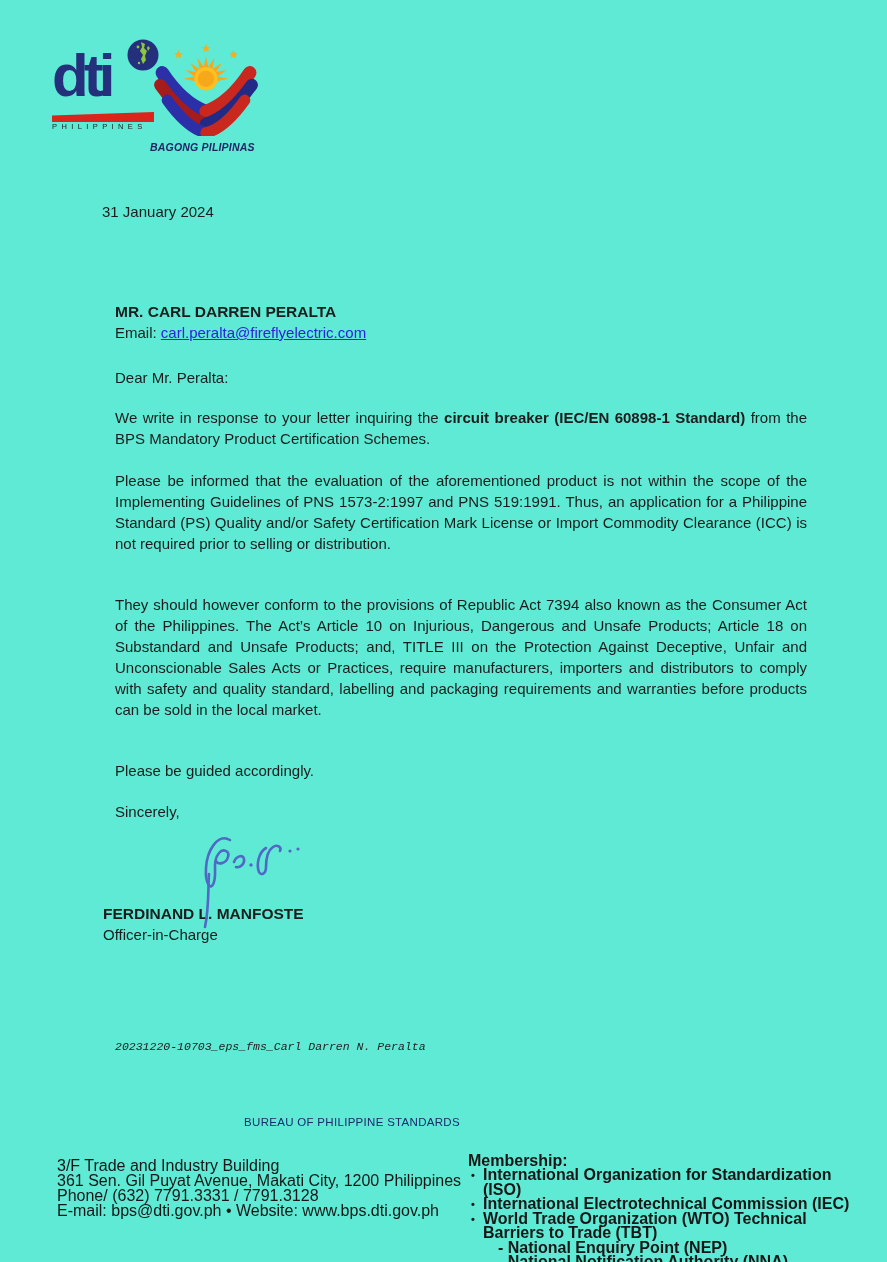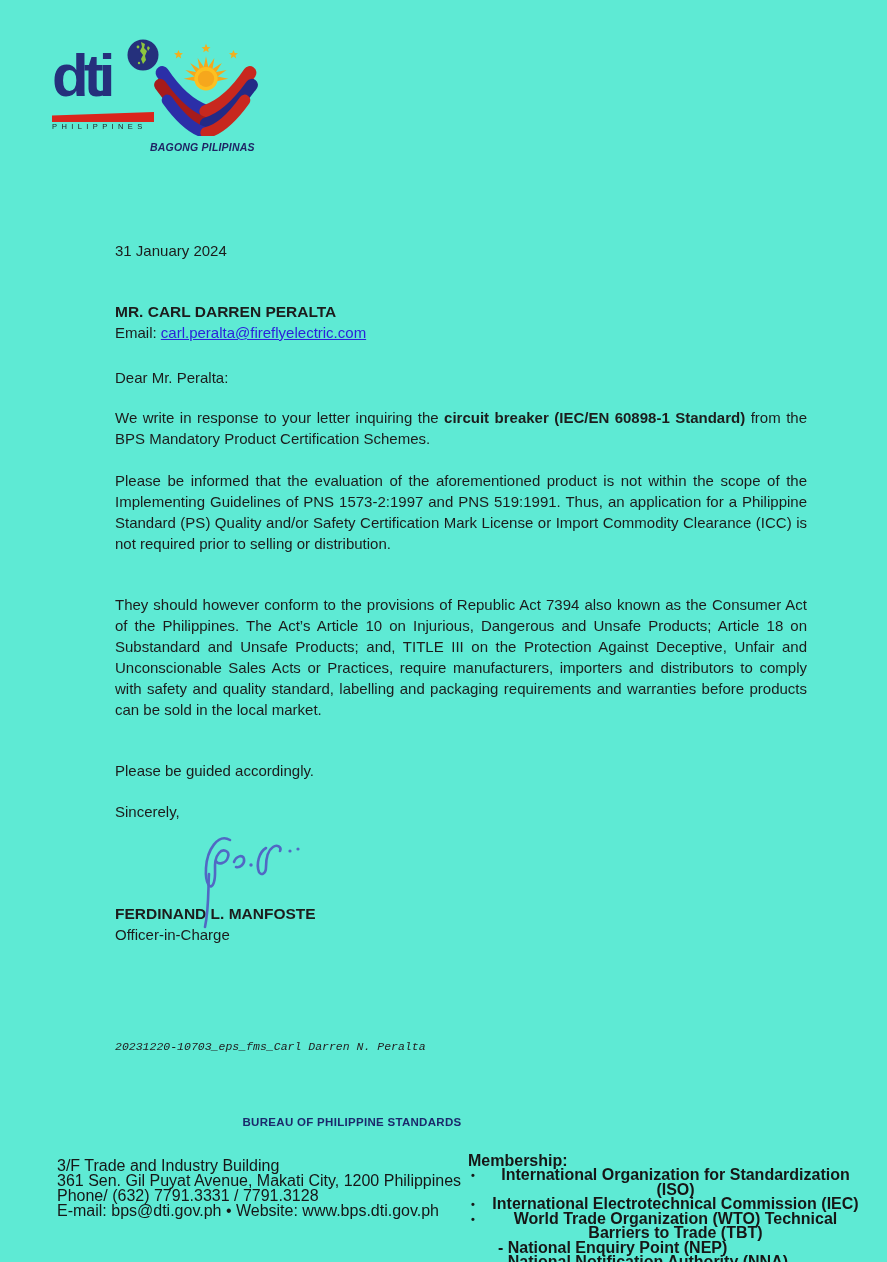--- a/index.html
+++ b/index.html
@@ -32,26 +32,26 @@
   .bold { font-weight:bold; }
   .recipient-name { font-weight:bold; font-size:15.5px; }
   .email-link { color:#2b22d9; text-decoration:underline; }
   .signer-name { font-weight:bold; font-size:15.5px; }
   .reference { font-size:11.5px; font-style:italic; color:#222; }
 
   .signature-svg { left:178px; top:824px; z-index:3; }
 
   
   .bureau-title { left:0; top:1116px; width:704px; text-align:center;
-    font-size:11.5px; font-weight:bold; color:#1b2a6b; letter-spacing:0.3px; }
+    font-size:11.5px; font-weight:normal; color:#1b2a6b; letter-spacing:0.3px; }
   .foot { font-size:16px; line-height:15px; color:#161616; }
   .foot-left { left:57px; top:1158px; }
   .foot-right { left:468px; top:1153px; width:400px;font-weight:bold; }
   .member-list { list-style:none; }
-  .member-list li { position:relative; padding-left:15px; line-height:14.6px;text-align:center; }
+  .member-list li { position:relative; padding-left:15px; line-height:14.6px; }
   .member-list li::before { content:"•"; position:absolute; left:3px; top:0; font-size:11px; }
   .sub-member { padding-left:30px; line-height:14.2px; }
 </style>
 </head>
 <body>
 
 <div class="page">
 
   <div class="abs dti-logo">
     <div class="dti-row">
@@ -95,21 +95,21 @@
         <path d="M98,30 Q78,60 55,68" stroke="#c8281e" stroke-width="13"></path>
         <path d="M10,42 Q33,74 55,80" stroke="#a61b1b" stroke-width="12"></path>
         <path d="M100,42 Q77,74 55,80" stroke="#232a86" stroke-width="12"></path>
         <path d="M17,57 Q37,85 55,89" stroke="#2b2fa8" stroke-width="11"></path>
         <path d="M93,57 Q73,85 55,89" stroke="#c8281e" stroke-width="11"></path>
       </g>
     </svg>
     <div class="bp-caption">BAGONG PILIPINAS</div>
   </div>
 
-  <div class="abs bodytext" style="left:115px; top:201px;margin-top:39px;">31 January 2024</div>
+  <div class="abs bodytext" style="left:102px; top:201px;">31 January 2024</div>
 
   <div class="abs" style="left:115px; top:301px;">
     <div class="recipient-name bodytext">MR. CARL DARREN PERALTA</div>
     <div class="bodytext"><span>Email: </span><a href="#" class="email-link">carl.peralta@fireflyelectric.com</a></div>
   </div>
 
   <div class="abs bodytext" style="left:115px; top:367px;">Dear Mr. Peralta:</div>
 
   <p class="abs bodytext para" style="left:115px; top:407px;"><span>We write in response to your letter inquiring the </span><span class="bold">circuit breaker (IEC/EN 60898-1 Standard)</span><span> from the BPS Mandatory Product Certification Schemes.</span></p>
 
@@ -128,21 +128,21 @@
       <path d="M56,38 C58,32 65,30 66,35 C67,40 62,44 58,43"></path>
       <path d="M88,24 C81,28 78,40 81,48 C83,52 88,50 88,43 C88,35 89,27 95,23 C99,20 104,23 102,27"></path>
     </g>
     <g fill="#5168c4">
       <circle cx="73" cy="41" r="1.7"></circle>
       <circle cx="112" cy="27" r="1.6"></circle>
       <circle cx="120" cy="25" r="1.6"></circle>
     </g>
   </svg>
 
-  <div class="abs" style="left:115px; top:903px;">
+  <div class="abs" style="left:103px; top:903px;">
     <div class="signer-name bodytext">FERDINAND L. MANFOSTE</div>
     <div class="bodytext">Officer-in-Charge</div>
   </div>
 
   <div class="abs reference" style="left:115px; top:1040px;font-family:Liberation Mono, monospace;">20231220-10703_eps_fms_Carl Darren N. Peralta</div>
 
   <div class="abs bureau-title">BUREAU OF PHILIPPINE STANDARDS</div>
 
   <div class="abs foot foot-left">
     <div>3/F Trade and Industry Building</div>

